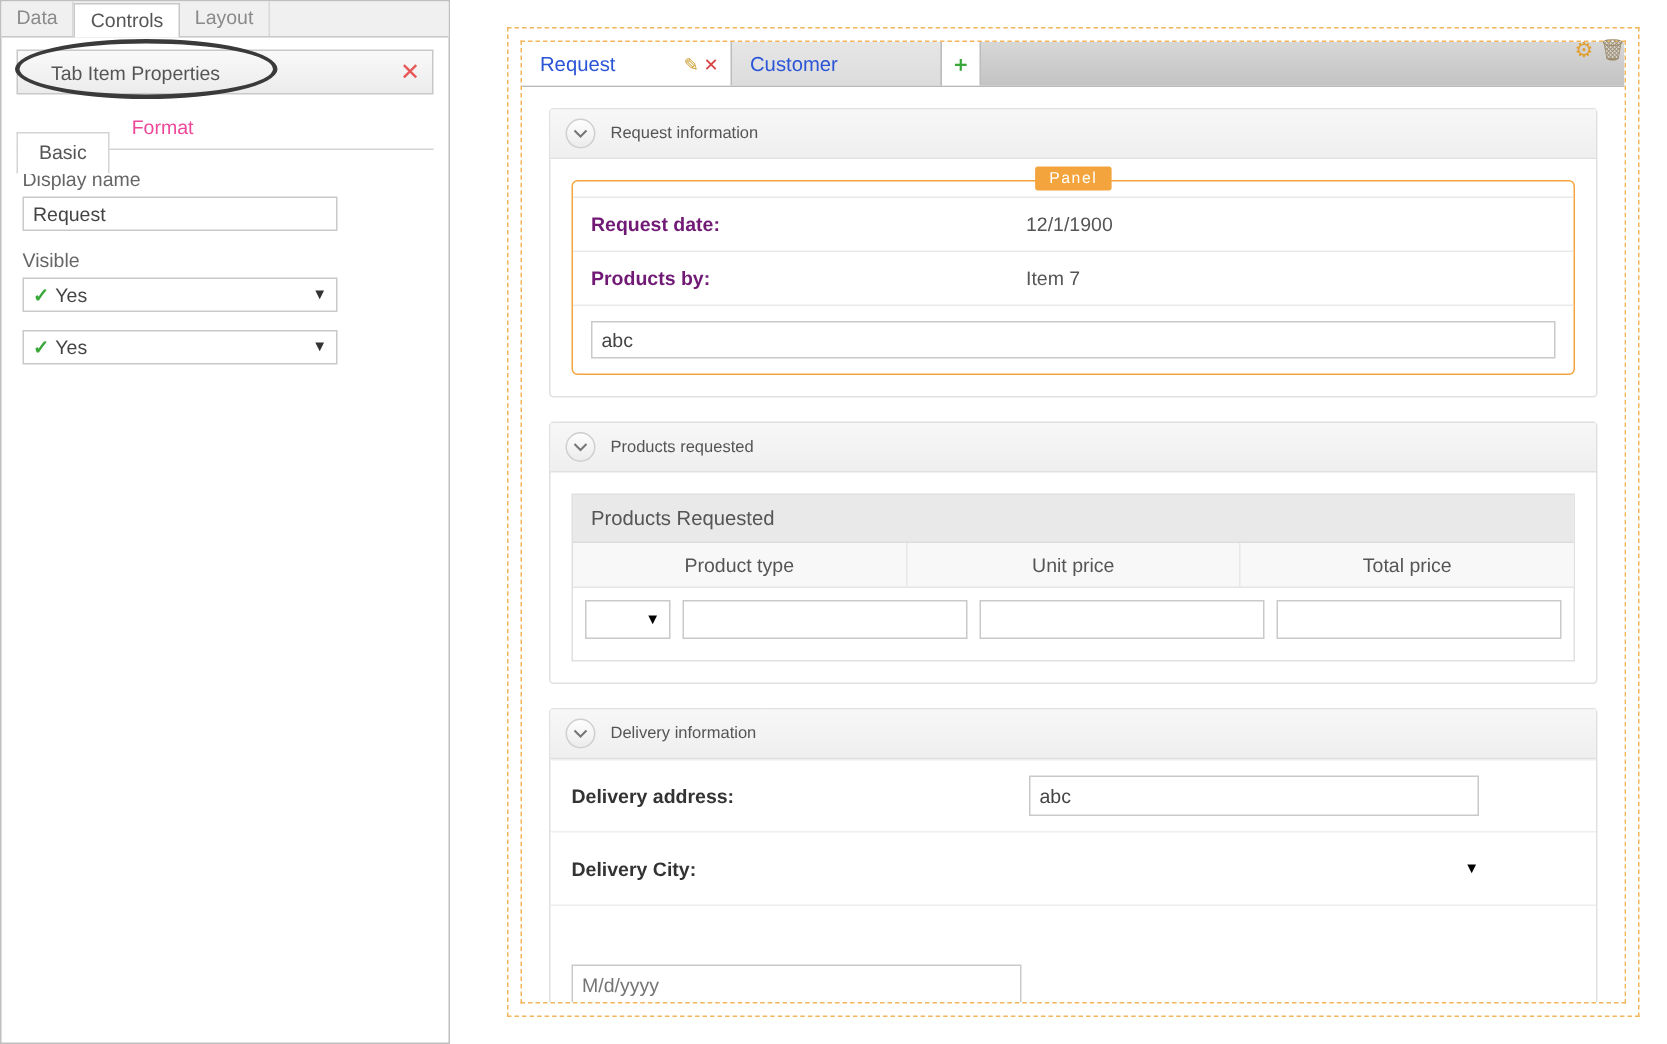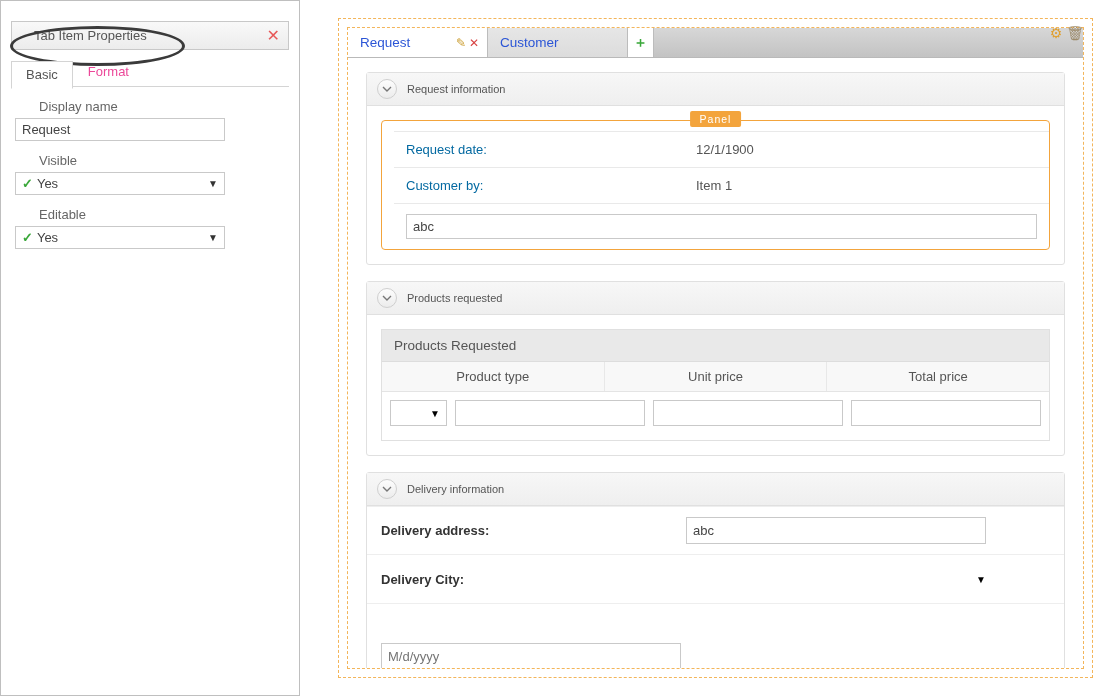--- a/index.html
+++ b/index.html
@@ -21,45 +21,45 @@
   }
   .sidebar-tab.active {
     background: #fff; color: #555; border-top: 1px solid #c8c8c8;
     border-left: 1px solid #c8c8c8; border-right: 1px solid #c8c8c8;
     position: relative; top: 1px;
   }
 
   .panel-header {
     position: relative; display: flex; align-items: center; justify-content: space-between;
     background: linear-gradient(#f9f9f9,#ececec);
-    border: 1px solid #c8c8c8; margin: 20px 10px 0 10px;
+    border: 1px solid #c8c8c8; margin: 8px 10px 0 10px;
     padding: 4px 8px 4px 22px; font-size: 13px; color: #555;
   }
   .panel-header .close-x { color: #e75858; font-size: 16px; cursor: pointer; }
   .oval-highlight {
     position: absolute; border: 3px solid #3a3a3a; border-radius: 50%/50%;
     left: 10px; top: 26px; width: 175px; height: 40px; pointer-events: none;
   }
 
   .subtabs {
     display: flex; margin: 8px 10px 0 10px; border-bottom: 1px solid #d4d4d4;
     font-size: 13px;
   }
   .subtab {
     padding: 5px 14px 6px; color: #ec4899; cursor: pointer;
     border: 1px solid transparent; border-bottom: none;
   }
   .subtab.active {
     background: #fff; color: #555;
     border: 1px solid #d4d4d4; border-bottom: 1px solid #fff;
-    position: relative; top: 3px;
+    position: relative; top: 17px;
   }
 
   .props { padding: 12px 14px; font-size: 13px; color: #666; }
-  .props .label { display:block; margin-bottom: 4px; margin-left: 24px; }
+  .props .label { display:block; margin-bottom: 4px; }
   .props input[type=text] {
     width: 210px; padding: 3px 6px; border: 1px solid #c9c9c9; margin-bottom: 12px;
     font-size: 13px; color: #444;
   }
   .props .select {
     width: 210px; padding: 3px 6px; border: 1px solid #c9c9c9; margin-bottom: 12px;
     display: flex; align-items: center; justify-content: space-between; background:#fff;
     cursor: pointer;
   }
   .props .select .check { color: #3aa83a; font-weight: bold; margin-right: 4px; }
@@ -116,33 +116,33 @@
   }
   .collapse-btn {
     width:20px; height:20px; border:1px solid #cfcfcf; border-radius:50%;
     display:flex; align-items:center; justify-content:center; background:linear-gradient(#fdfdfd,#ececec);
     cursor:pointer;
   }
   .collapse-btn svg { width:10px; height:10px; }
 
   .panel-box {
     border:1px solid #f3a43c; border-radius:4px; margin:14px; position:relative;
-    padding: 10px 0 0 12px;
+    padding: 10px 0 0 0;
   }
   .panel-badge {
     position:absolute; top:-10px; left:50%; transform:translateX(-50%);
     background:#f3a43c; color:#fff; font-size:10.5px; letter-spacing:1px;
     padding:2px 10px; border-radius:2px;
   }
   .kv-row {
     display:flex; align-items:center; padding:10px 12px;
     border-top:1px solid #e9e9e9;
   }
   .kv-row:first-of-type { border-top:none; }
-  .kv-row .k { width:290px; font-size:13px; color:#0369a1; font-weight:normal; }
+  .kv-row .k { width:290px; font-size:13px; color:#701a75; font-weight:bold; }
   .kv-row .v { flex:1; font-size:13px; color:#555; }
   .kv-row input.v {
     border:1px solid #c9c9c9; padding:4px 6px; width:290px; font-size:13px; color:#444;
   }
 
   .table-box { margin: 14px; border:1px solid #e0e0e0; }
   .table-title {
     background:#e9e9e9; padding:8px 12px; font-size:13.5px; color:#555; border-bottom:1px solid #ddd;
   }
   .table-head {
@@ -169,20 +169,25 @@
   }
   .plain-row .sel { flex:1; max-width:300px; height:28px; }
   .date-hint { color:#b5b5b5;margin-top:29px; }
 </style>
 </head>
 <body>
 
 <div class="app">
 
   <div class="sidebar">
+    <div class="sidebar-tabs">
+      <div class="sidebar-tab">Data</div>
+      <div class="sidebar-tab active">Controls</div>
+      <div class="sidebar-tab">Layout</div>
+    </div>
 
     <div class="panel-header">
       <span>Tab Item Properties</span>
       <span class="close-x">✕</span>
     </div>
     <div class="oval-highlight"></div>
 
     <div class="subtabs">
       <div class="subtab active">Basic</div>
       <div class="subtab">Format</div>
@@ -192,21 +197,20 @@
       <span class="label">Display name</span>
       <input type="text" value="Request" style="">
 
       <span class="label">Visible</span>
       <div class="select">
         <span class="check">✓</span>
         <span class="val">Yes</span>
         <span class="caret">▼</span>
       </div>
 
-      <span class="label">Editable</span>
       <div class="select">
         <span class="check">✓</span>
         <span class="val">Yes</span>
         <span class="caret">▼</span>
       </div>
     </div>
   </div>
 
   <div class="canvas-wrap">
     <div class="canvas-outer">
@@ -243,22 +247,22 @@
               </div>
               <span>Request information</span>
             </div>
             <div class="panel-box">
               <div class="panel-badge">Panel</div>
               <div class="kv-row">
                 <span class="k">Request date:</span>
                 <span class="v">12/1/1900</span>
               </div>
               <div class="kv-row">
-                <span class="k">Customer by:</span>
-                <span class="v">Item 1</span>
+                <span class="k">Products by:</span>
+                <span class="v">Item 7</span>
               </div>
               <div class="kv-row">
                 <input class="v" type="text" value="abc" style="">
               </div>
             </div>
           </div>
 
           <div class="section">
             <div class="section-hd">
               <div class="collapse-btn">

